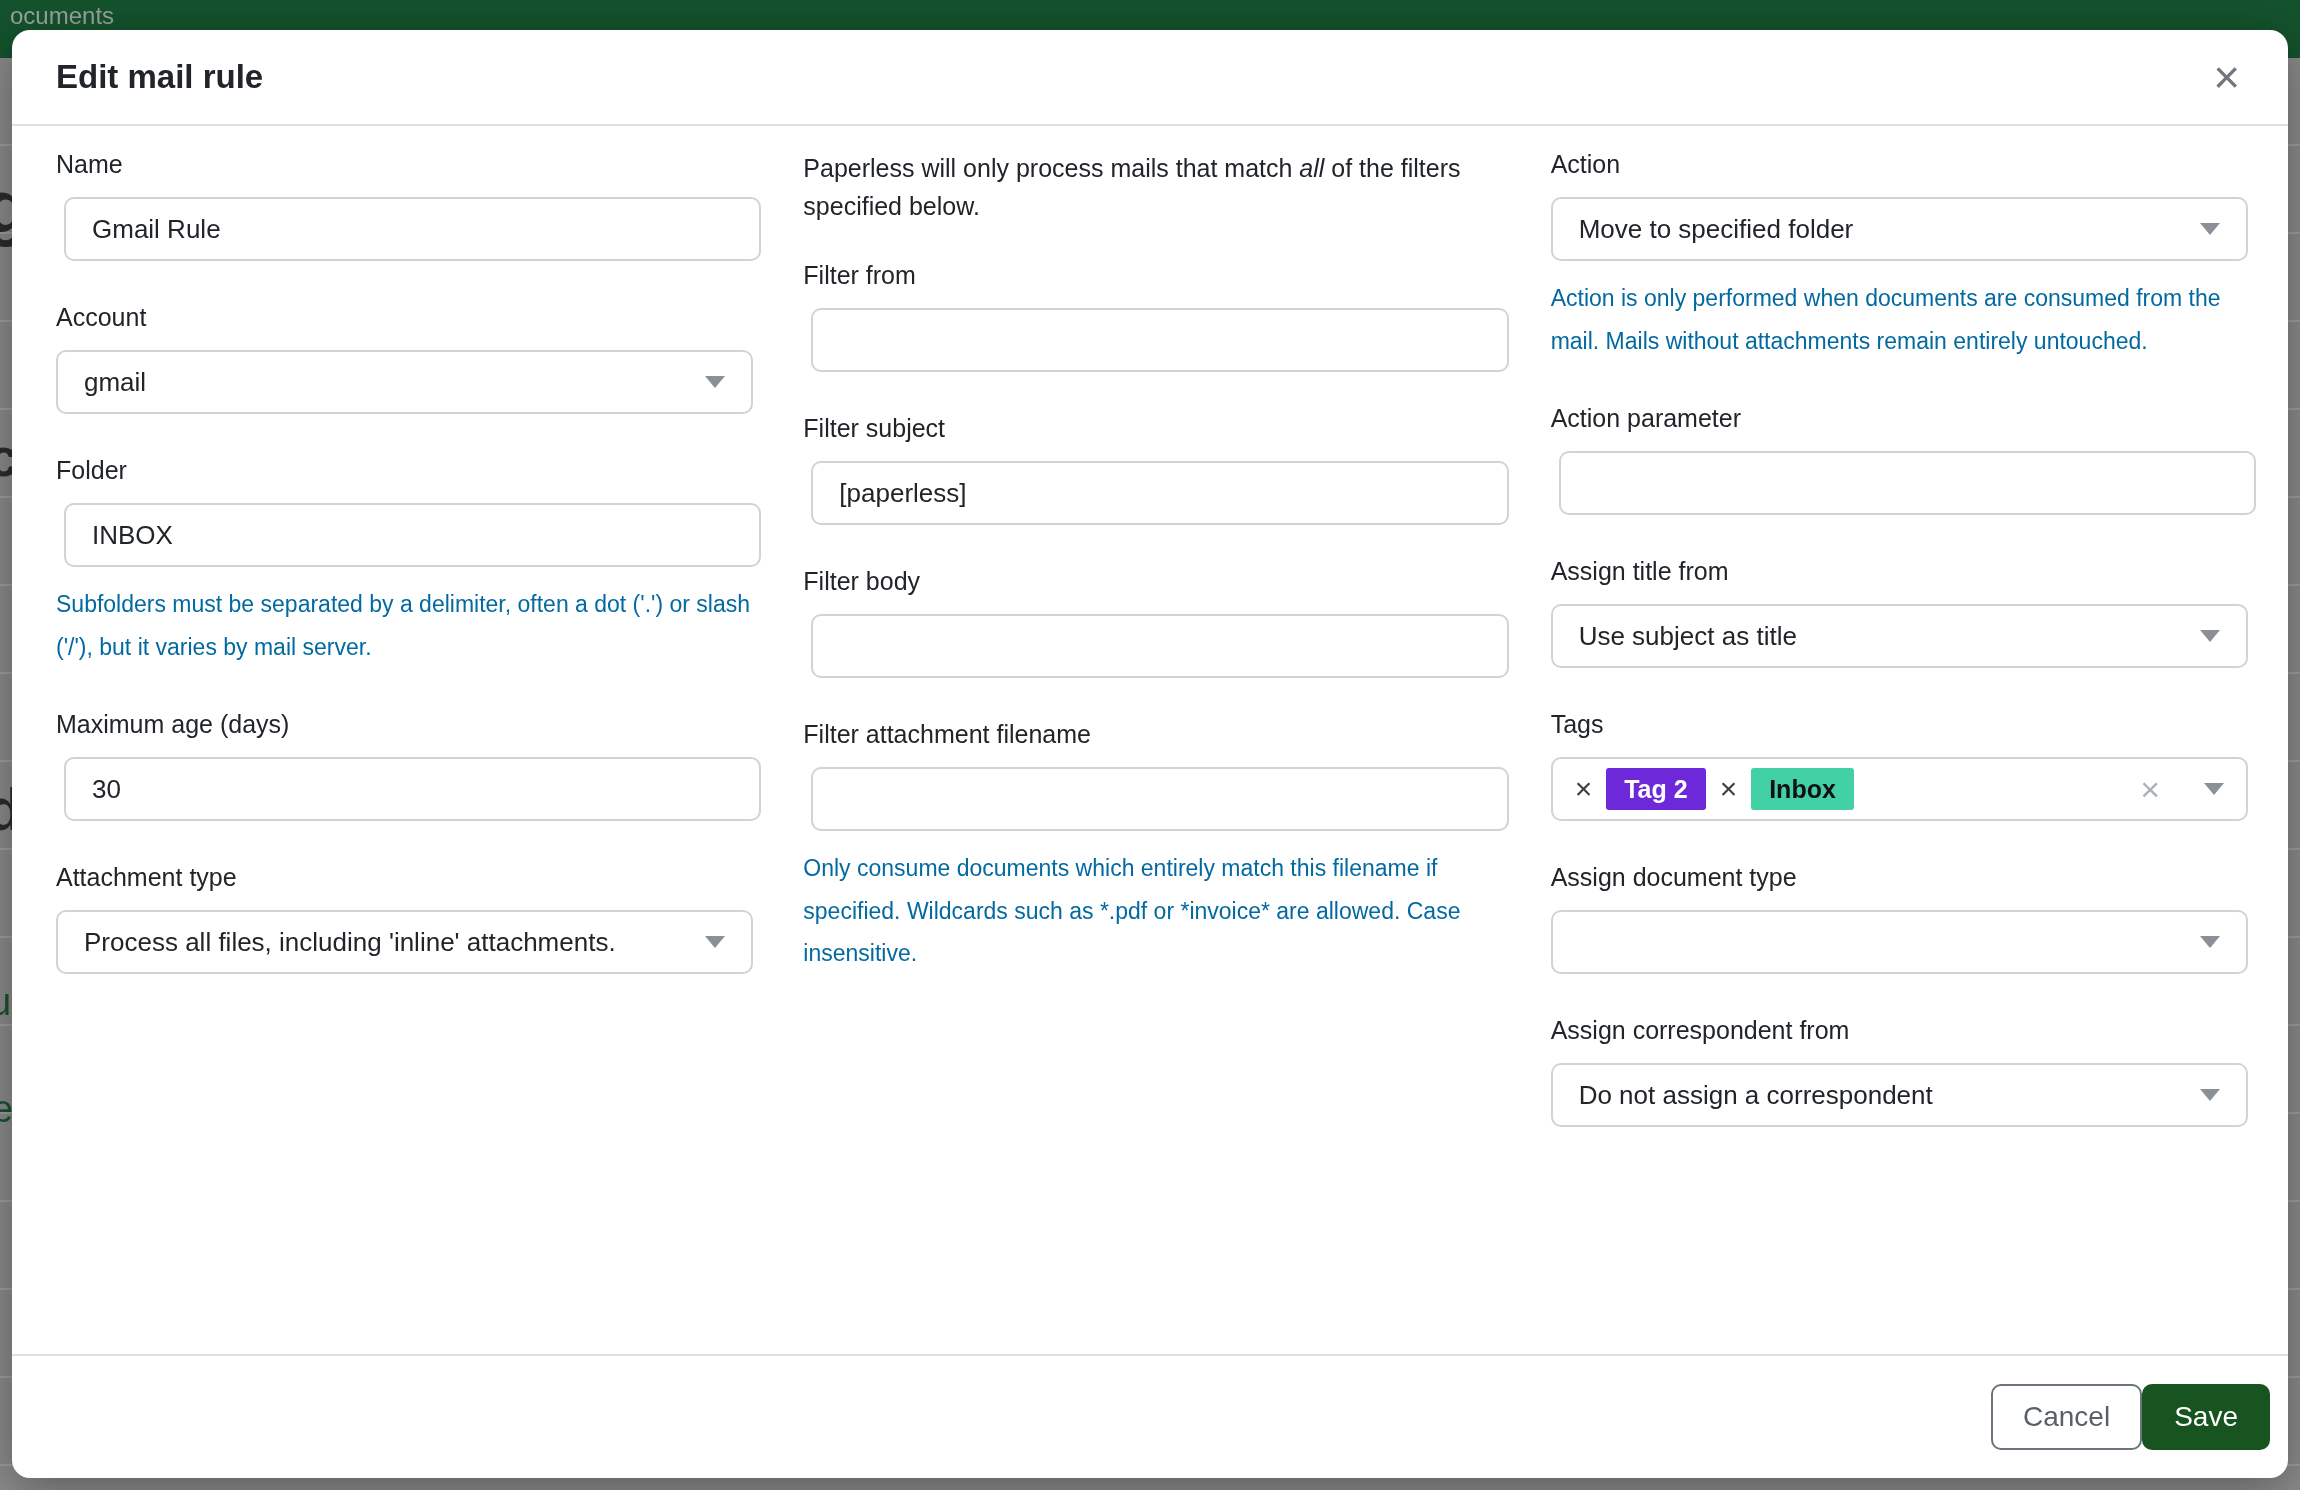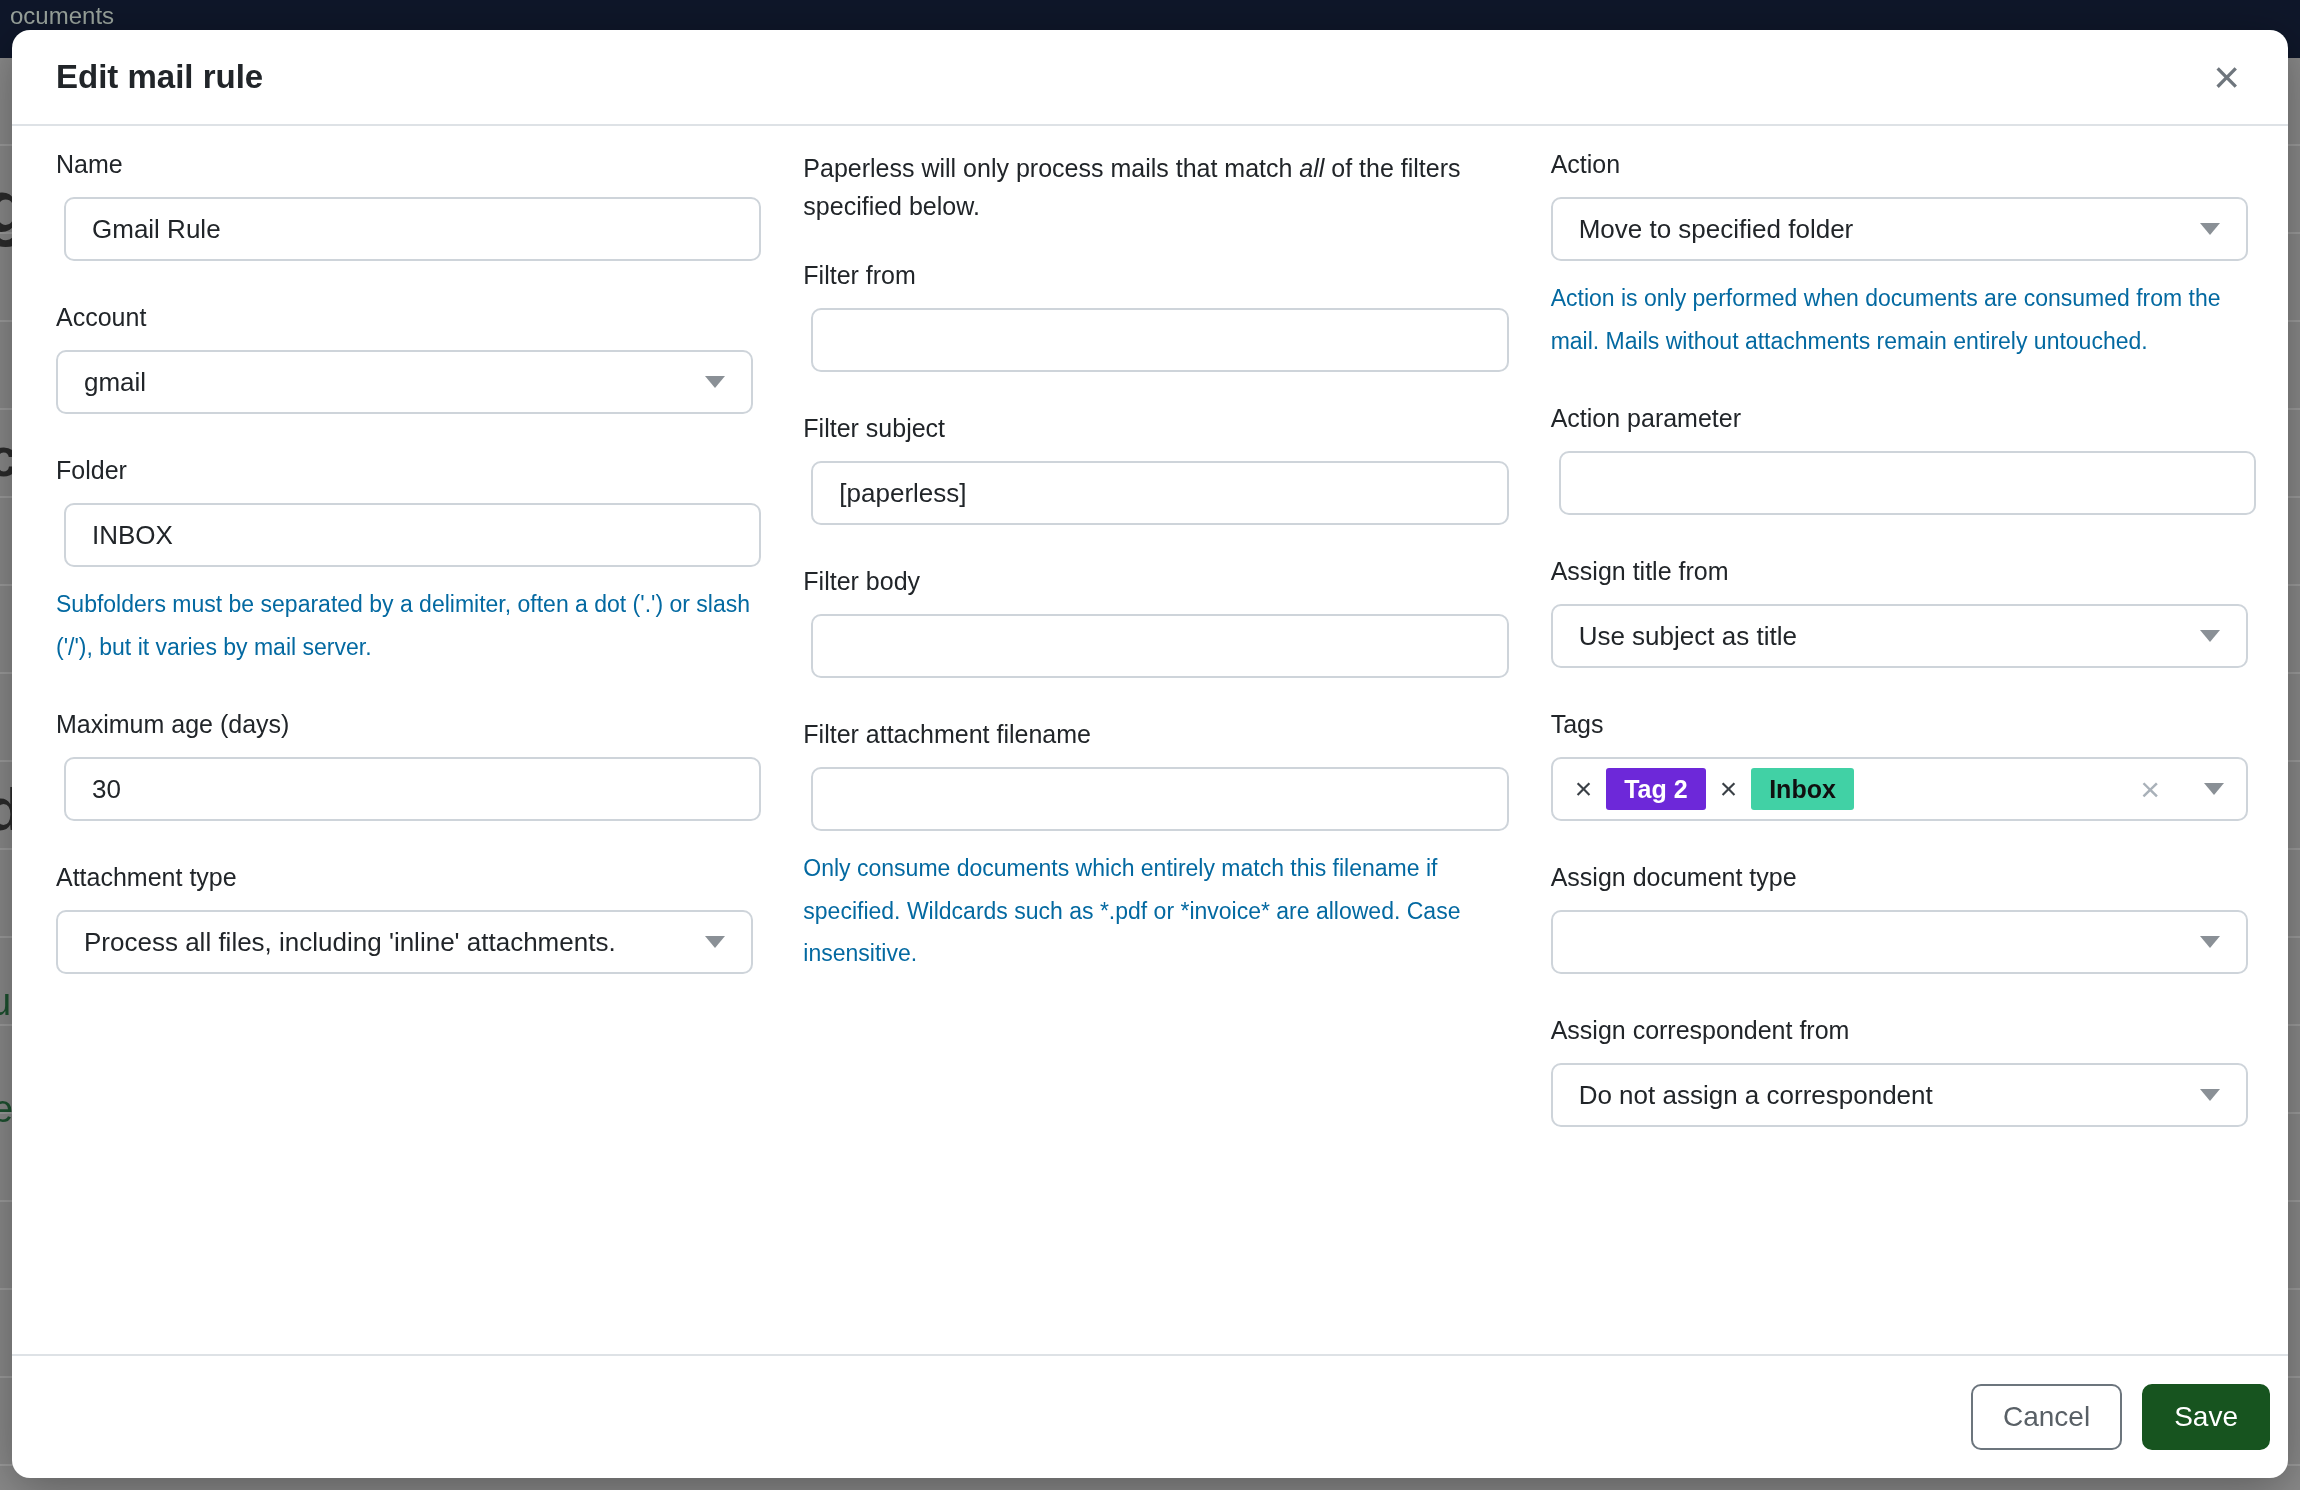--- a/index.html
+++ b/index.html
@@ -3,21 +3,21 @@
 <meta charset="utf-8">
 <style>
   html,body{margin:0;padding:0;}
   body{
     width:2300px;height:1490px;position:relative;overflow:hidden;
     background:#8b8b8b;
     font-family:"Liberation Sans",sans-serif;
     -webkit-font-smoothing:antialiased;
   }
   
-  .navbar-bg{position:absolute;top:0;left:0;width:2300px;height:58px;background:#0f172a;}
+  .navbar-bg{position:absolute;top:0;left:0;width:2300px;height:58px;background:#14532d;}
   .nav-partial{position:absolute;top:2px;left:10px;font-size:24px;color:#9aa49d;white-space:nowrap;}
   .side-strip{position:absolute;top:58px;bottom:0;width:13px;
     background:repeating-linear-gradient(to bottom,transparent 0 86px,rgba(160,160,160,.9) 86px 88px);}
   .side-strip.left{left:0;}
   .side-strip.right{right:0;}
   .frag{position:absolute;font-weight:700;color:#2c2c2c;line-height:1;}
   .frag.f-g{top:112px;left:-16px;font-size:74px;}
   .frag.f-c{top:372px;left:-12px;font-size:54px;}
   .frag.f-d{top:722px;left:-14px;font-size:60px;}
   .frag.green{color:#1d5230;font-weight:400;}
@@ -61,21 +61,21 @@
   .tags-box{gap:14px;padding:0 22px;}
   .chip-remove{font-size:30px;color:#3a4046;cursor:pointer;line-height:1;}
   .chip{height:42px;border-radius:3px;padding:0 18px;display:flex;align-items:center;
     font-weight:700;font-size:25px;flex:0 0 auto;}
   .tags-spacer{flex:1 1 auto;}
   .tags-clear{font-size:34px;color:#a9b1b9;cursor:pointer;line-height:1;margin-right:16px;}
 
   
   .modal-footer{
     flex:0 0 auto;border-top:2px solid #dee2e6;
-    padding:28px 18px;display:flex;justify-content:flex-end;align-items:center;gap:20px;
+    padding:28px 18px;display:flex;justify-content:flex-end;align-items:center;
   }
   .btn{height:66px;border-radius:10px;font-size:28px;padding:0 30px;
     display:flex;align-items:center;justify-content:center;cursor:pointer;box-sizing:border-box;
     font-family:"Liberation Sans",sans-serif;}
   .btn-cancel{background:#fff;border:2px solid #6c757d;color:#596066;}
   .btn-save{background:#17541f;border:2px solid #17541f;color:#ffffff;}
 </style>
 </head>
 <body>
 

